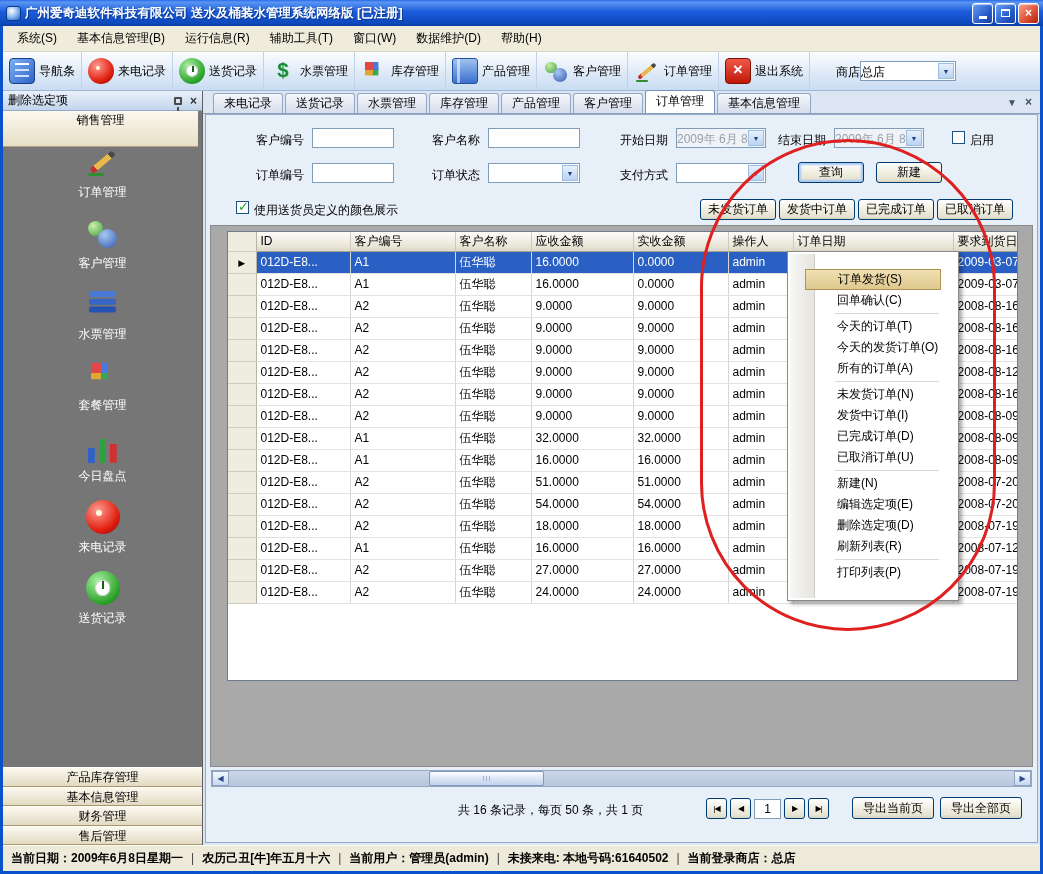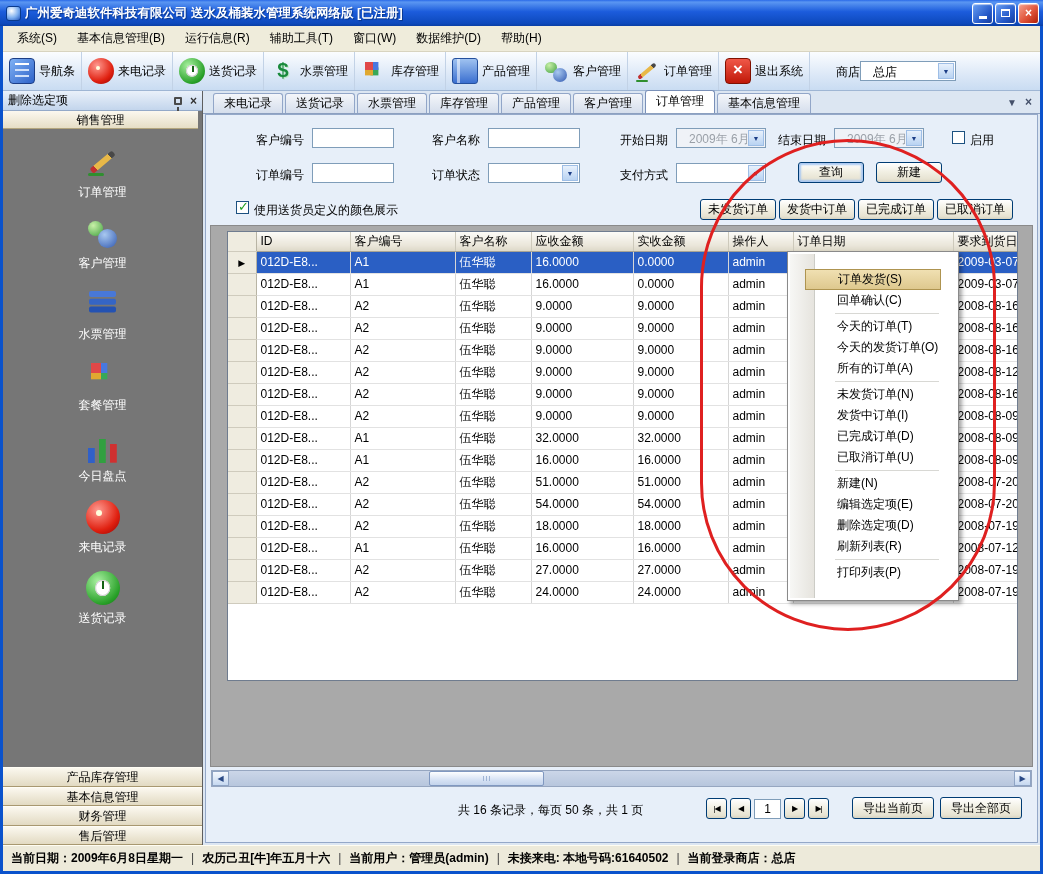--- a/index.html
+++ b/index.html
@@ -81,21 +81,21 @@
   
   .sidebar { position:absolute; left:0; top:91px; width:200px; bottom:26px; background:#767676;
     border-right:1px solid #5E5E5E; }
   .sb-header { position:absolute; left:0; right:0; top:0; height:20px;
     background:linear-gradient(180deg,#EAF1FA,#C3D5EC); border-bottom:1px solid #93A9C8;
     display:flex; align-items:center; padding:0 5px; color:#000; }
   .sb-header .spacer { flex:1; }
   .pin-shape { width:8px; height:8px; border:2px solid #4A4A4A; border-radius:1px; position:relative; margin-right:8px; cursor:pointer; }
   .pin-shape::after { content:""; position:absolute; left:1px; top:8px; width:2px; height:4px; background:#4A4A4A; }
   .sb-x { cursor:pointer; font-weight:bold; color:#333; }
-  .sb-section { position:absolute; left:0; right:4px; top:20px; height:18px; text-align:center;
+  .sb-section { position:absolute; left:0; right:4px; top:20px; height:36px; text-align:center;
     background:linear-gradient(180deg,#FBF8EF,#E6DEC6); border-bottom:1px solid #B3A67E;
     line-height:19px; color:#000; cursor:pointer; }
   .sb-body { position:absolute; left:0; right:0; top:39px; bottom:78px; overflow:hidden; }
   .sb-item { display:flex; flex-direction:column; align-items:center; margin-top:15px; cursor:pointer; }
   .sb-icon { width:34px; height:34px; position:relative; font-size:14px; }
   .sb-label { margin-top:5px; color:#FFF; }
   .sb-bottom { position:absolute; left:0; right:0; bottom:0; }
   .sb-bar { height:19.5px; line-height:19px; text-align:center; color:#000; cursor:pointer;
     background:linear-gradient(180deg,#FBF8EF,#E2DAC2); border-top:1px solid #FFFDF5;
     border-bottom:1px solid #A89870; }
@@ -112,21 +112,21 @@
   .tab-tools { margin-left:auto; display:flex; align-items:center; gap:8px; padding:0 8px 4px 0; color:#44506A; }
   .tab-tools span { cursor:pointer; font-size:10px; }
 
   
   .panel { position:absolute; left:2px; right:2px; top:23px; bottom:2px;
     background:#E7EFF9; border:1px solid #94A8C8; }
   .flabel { position:absolute; color:#000; white-space:nowrap; }
   .txt { position:absolute; height:20px; border:1px solid #7F9DB9; background:#FFF;
     font:12px "Liberation Sans","DejaVu Sans",sans-serif; padding:0 3px; }
   .combo { position:absolute; height:20px; background:#FFF; border:1px solid #7F9DB9; cursor:pointer; }
-  .combo .combo-text { position:absolute; left:12px; top:2px; right:18px; overflow:hidden; white-space:nowrap; }
+  .combo .combo-text { position:absolute; left:0; top:2px; right:18px; overflow:hidden; white-space:nowrap; }
   .combo .combo-arrow { position:absolute; right:1px; top:1px; bottom:1px; width:16px;
     background:linear-gradient(180deg,#E8F1FC,#B9D3F2); border:1px solid #9EBEE6;
     display:flex; align-items:center; justify-content:center; font-size:7px; color:#1C3E86; }
   .combo.disabled { background:#EFF2F7; }
   .combo.disabled .combo-text { color:#9AA0A8; }
   .cb { position:absolute; width:13px; height:13px; border:1px solid #1C5180; background:#FFF; cursor:pointer; }
   .cb.checked::after { content:"✓"; position:absolute; left:1px; top:-3px; font-size:13px;
     font-weight:bold; color:#1F9F1F; }
   .xp-btn { border:1px solid #003C74; border-radius:3px; color:#000; cursor:pointer;
     background:linear-gradient(180deg,#FFFFFF,#F2F0E4 45%,#E7E3D2 85%,#D8D4C2);

